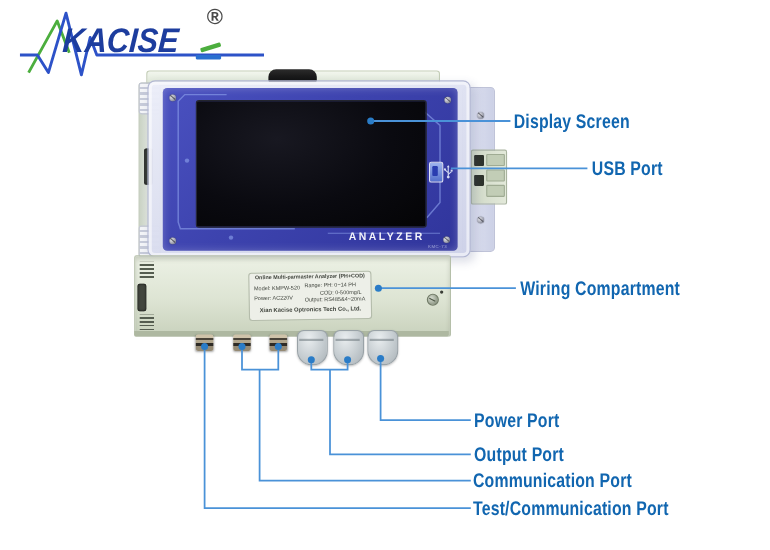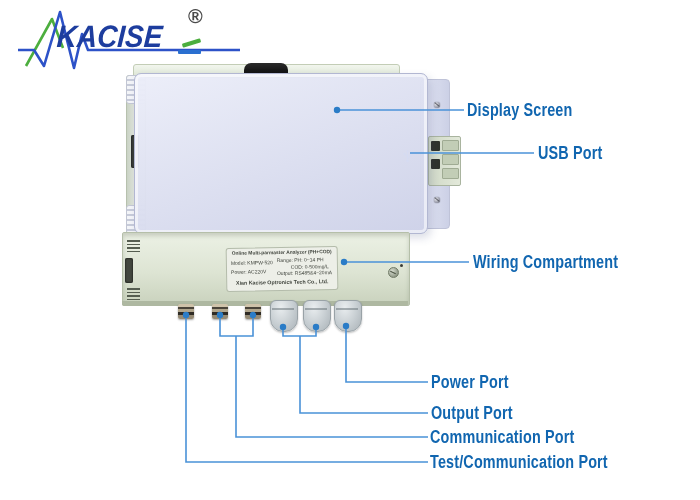--- a/index.html
+++ b/index.html
@@ -124,20 +124,37 @@
   <div class="abs clip layer">
     <span class="clip-slot" style="top:4px;"></span>
     <span class="clip-slot" style="top:22px;"></span>
     <span class="clip-bar" style="top:3px;"></span>
     <span class="clip-bar" style="top:17px;"></span>
     <span class="clip-bar" style="top:31px;"></span>
   </div>
 
   <div class="abs cover layer"></div>
 
+  <div class="abs panel layer">
+    <svg width="268" height="148" style="position:absolute;left:0;top:0;opacity:.6">
+      <polyline points="58,6 20,6 14,12 14,122 16,128 120,128" fill="none" stroke="#8fa4ee" stroke-width="1.3"></polyline>
+      <polyline points="236,20 252,34 252,104 240,118" fill="none" stroke="#8fa4ee" stroke-width="1.3"></polyline>
+      <polyline points="150,132 252,132" fill="none" stroke="#8fa4ee" stroke-width="1"></polyline>
+      <circle cx="22" cy="66" r="2" fill="#8fa4ee"></circle>
+      <circle cx="62" cy="136" r="2" fill="#8fa4ee"></circle>
+    </svg>
+    <div class="abs screen"></div>
+    <span class="abs analyzer">ANALYZER</span>
+    <span class="abs fineprint">KMC-73</span>
+    <div class="abs usb"></div>
+    <span class="abs screw" style="left:6px;top:6px;"></span>
+    <span class="abs screw" style="left:256px;top:8px;"></span>
+    <span class="abs screw" style="left:6px;top:136px;"></span>
+    <span class="abs screw" style="left:255px;top:135px;"></span>
+  </div>
 
   <svg class="abs layer" style="left:403px;top:150px;" width="9" height="13">
     <circle cx="4.5" cy="11" r="1.3" fill="#d5dbf2"></circle>
     <line x1="4.5" y1="10" x2="4.5" y2="1" stroke="#d5dbf2" stroke-width="1"></line>
     <line x1="4.5" y1="7" x2="1.5" y2="4.5" stroke="#d5dbf2" stroke-width="1"></line>
     <line x1="4.5" y1="8.5" x2="7.5" y2="6" stroke="#d5dbf2" stroke-width="1"></line>
     <circle cx="1.5" cy="4" r="1" fill="#d5dbf2"></circle>
     <rect x="6.7" y="4.2" width="1.8" height="1.8" fill="#d5dbf2"></rect>
     <polygon points="4.5,0 3.3,2 5.7,2" fill="#d5dbf2"></polygon>
   </svg>

